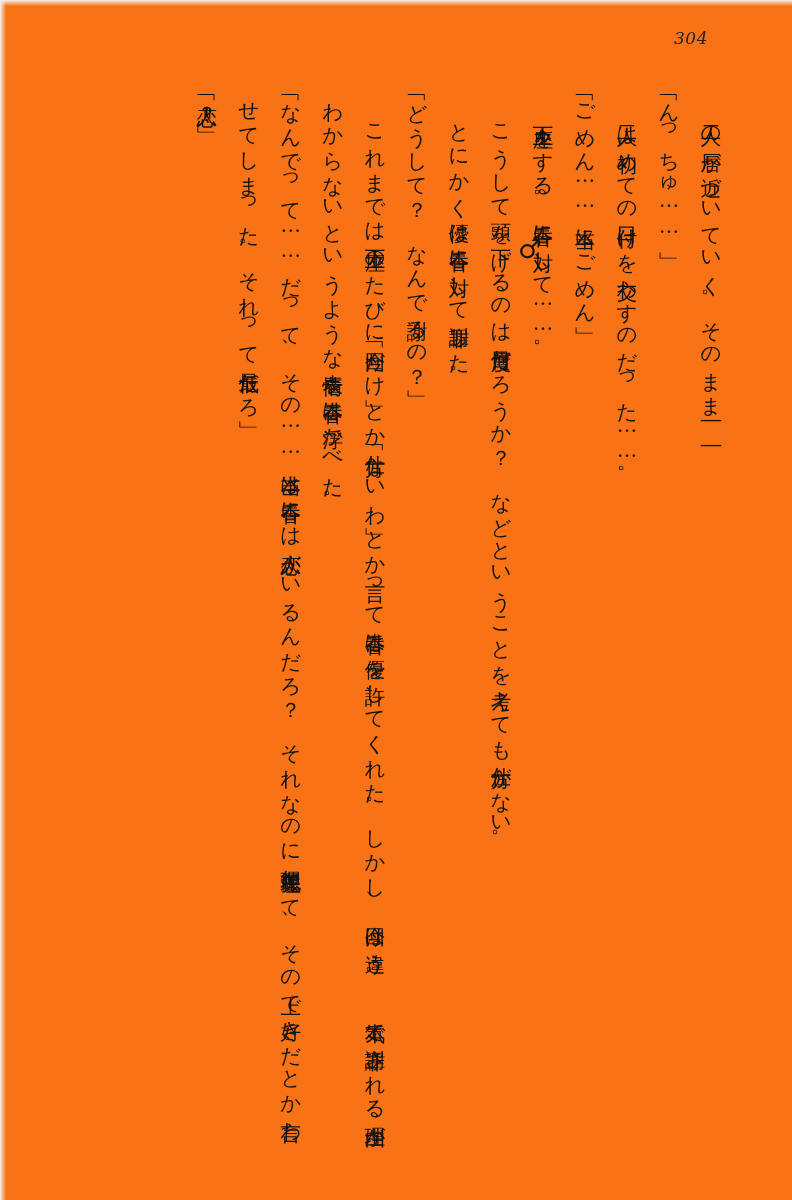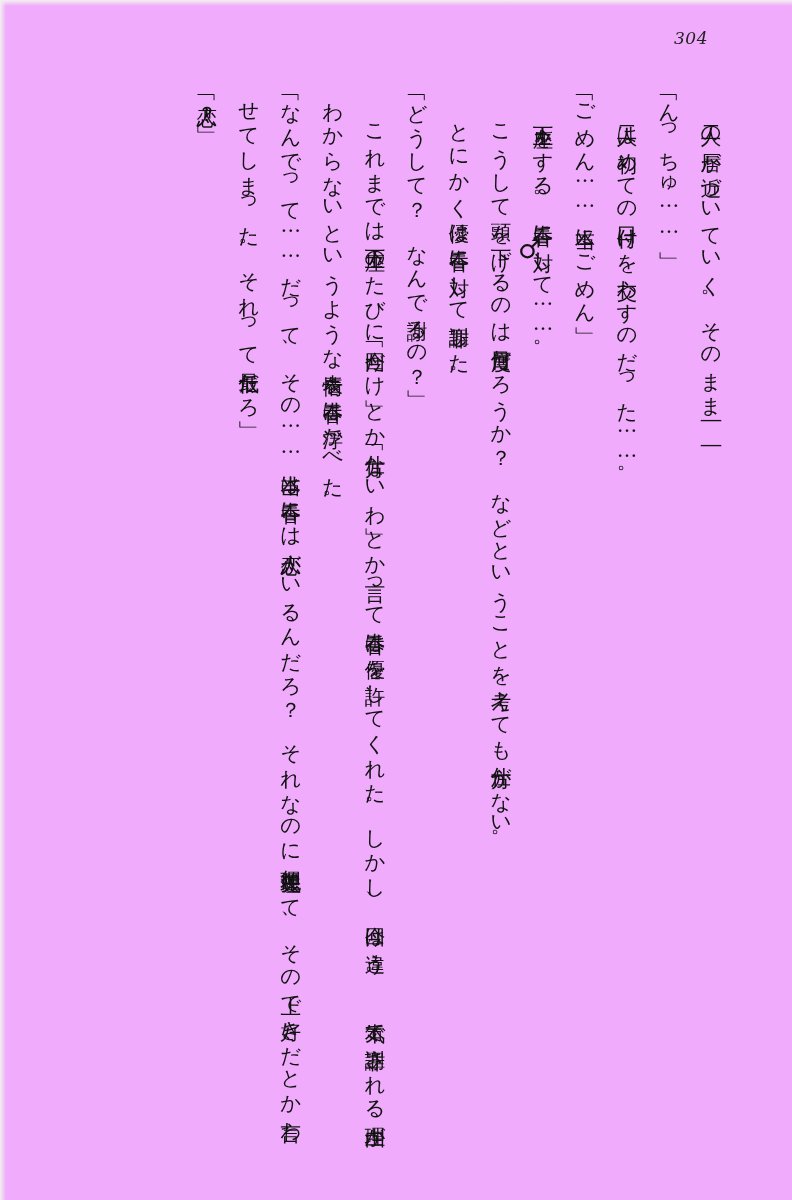--- a/index.html
+++ b/index.html
@@ -12,21 +12,21 @@
     height: 1200px;
     position: relative;
     overflow: hidden;
     font-family: "DejaVu Serif", "Liberation Serif", serif;
     color: #1a1a1a;
   }
 
   .page {
     position: absolute;
     inset: 0;
-    background: #f0abfc;
+    background: #f97316;
   }
 
   
   .folio {
     position: absolute;
     top: 28px;
     right: 84px;
     font-family: "DejaVu Serif", "Liberation Serif", serif;
     font-style: italic;
     font-size: 17px;

